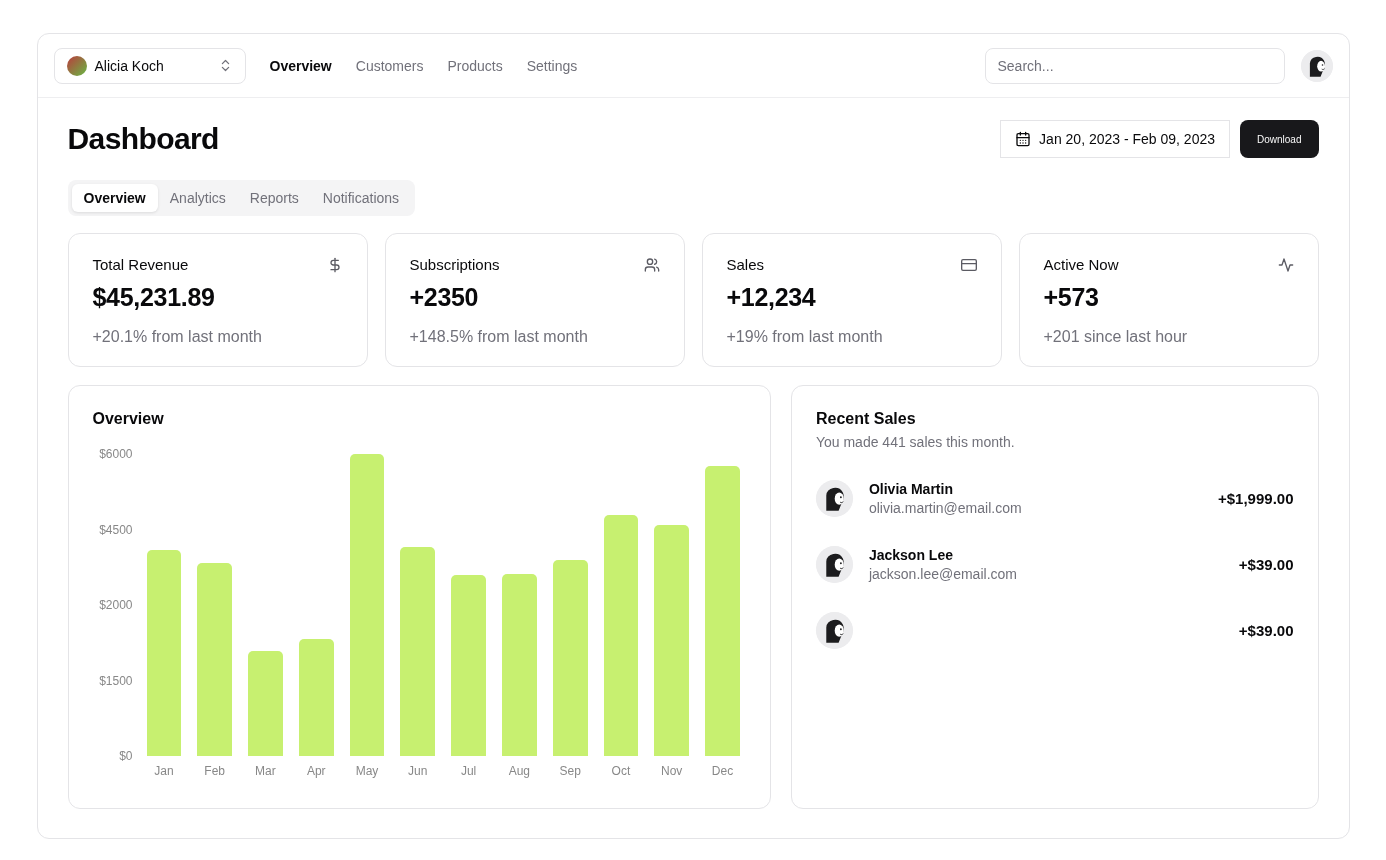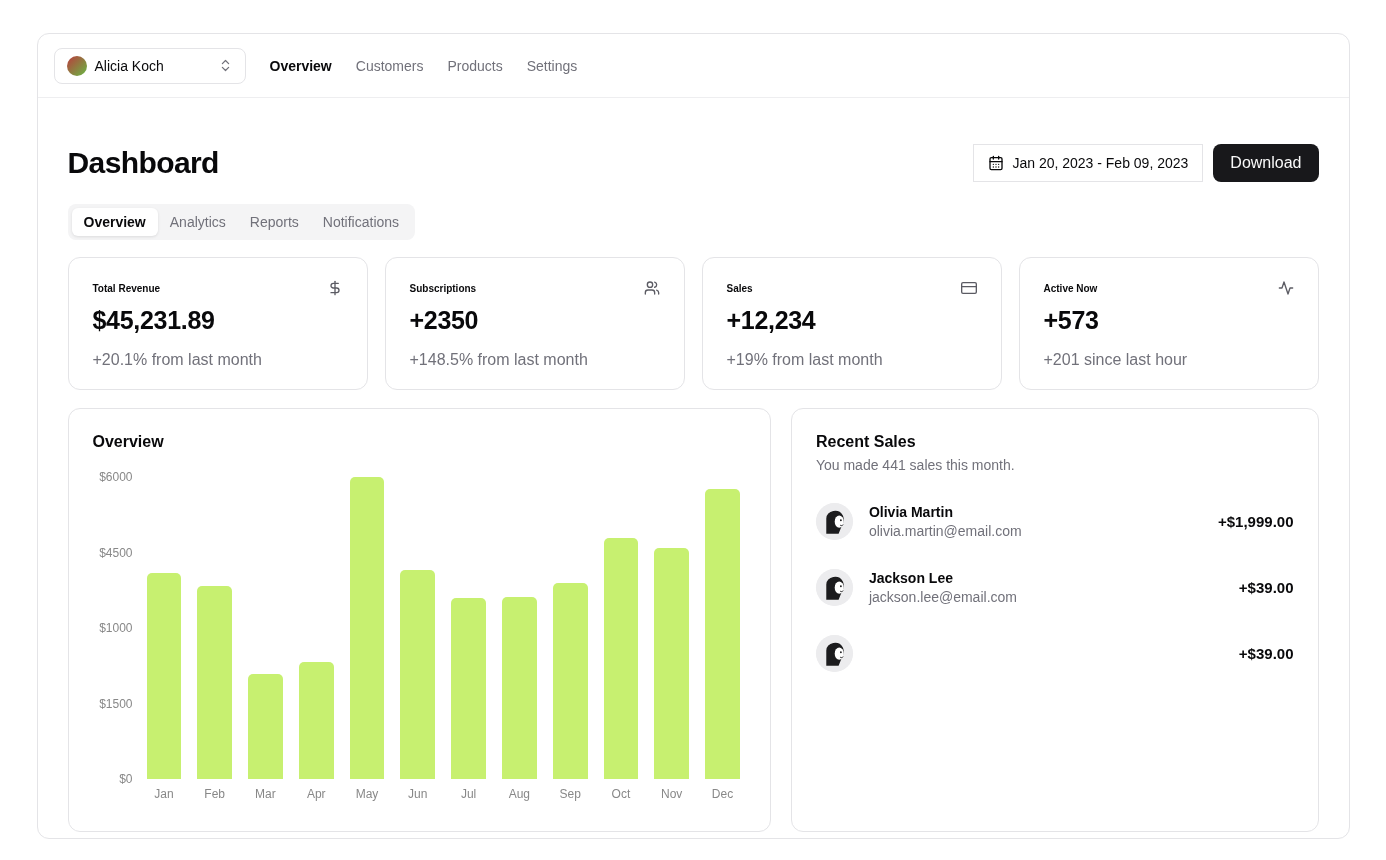--- a/index.html
+++ b/index.html
@@ -1,17 +1,17 @@
 <!DOCTYPE html>
 <html><head>
 <meta charset="utf-8">
 <style>
   * { margin:0; padding:0; box-sizing:border-box; }
   html,body { background:#ffffff; width:1386px; height:860px; font-family:"Liberation Sans", sans-serif; color:#09090b; }
-  .app { width:1313px; height:806px; margin:33px auto 0; border:1px solid #e4e4e7; border-radius:12px; background:#fff; overflow:hidden; display:flex; flex-direction:column;gap:24px; }
+  .app { width:1313px; height:806px; margin:33px auto 0; border:1px solid #e4e4e7; border-radius:12px; background:#fff; overflow:hidden; display:flex; flex-direction:column; }
 
   
   .header { height:64px; border-bottom:1px solid #eeeef0; display:flex; align-items:center; padding:0 16px; flex:0 0 auto; }
   .team-switcher { display:flex; align-items:center; gap:8px; width:192px; height:36px; border:1px solid #e4e4e7; border-radius:8px; background:#fff; padding:0 12px; cursor:pointer; }
   .team-avatar { width:20px; height:20px; border-radius:50%; background:linear-gradient(135deg,#ae4e3e 15%,#74a643 85%); flex:0 0 auto; }
   .team-name { font-size:14px; font-weight:500; color:#09090b; }
   .team-switcher .chevrons { margin-left:auto; color:#71717a; display:flex; }
   .nav { display:flex; align-items:center; gap:24px; margin-left:24px; }
   .nav a { text-decoration:none; font-size:14px; font-weight:500; color:#71717a; cursor:pointer; }
   .nav a.active { color:#09090b; font-weight:700; }
@@ -20,31 +20,31 @@
   .search-input::placeholder { color:#71717a; }
   .user-avatar { width:32px; height:32px; border-radius:50%; overflow:hidden; cursor:pointer; flex:0 0 auto; background:#ececee; }
 
   
   .main { padding:22px 30px 24px; flex:1; overflow:hidden; }
   .title-row { display:flex; align-items:center; justify-content:space-between; }
   .page-title { font-size:30px; font-weight:700; letter-spacing:-0.6px; }
   .title-actions { display:flex; align-items:center; gap:10px; }
   .date-btn { display:flex; align-items:center; gap:8px; height:38px; border:1px solid #e4e4e7; border-radius:0; background:#fff; padding:0 14px; font-size:14px; font-family:inherit; color:#09090b; cursor:pointer; }
   .date-btn svg { color:#09090b; }
-  .download-btn { height:38px; border:none; border-radius:8px; background:#18181b; color:#fafafa; font-size:16px; font-weight:500; font-family:inherit; padding:0 17px; cursor:pointer; }
+  .download-btn { height:38px; border:none; border-radius:8px; background:#18181b; color:#fafafa; font-size:10px; font-weight:500; font-family:inherit; padding:0 17px; cursor:pointer; }
 
   .tabs { display:inline-flex; align-items:center; background:#f4f4f5; border-radius:8px; padding:4px; margin-top:22px; }
   .tab { border:none; background:transparent; font-family:inherit; font-size:14px; font-weight:500; color:#71717a; padding:6px 12px; border-radius:6px; cursor:pointer; }
   .tab.active { background:#fff; color:#09090b; font-weight:700; box-shadow:0 1px 3px rgba(0,0,0,0.1); }
 
   
   .stats { display:grid; grid-template-columns:repeat(4,1fr); gap:17px; margin-top:17px; }
   .stat-card { border:1px solid #e4e4e7; border-radius:12px; padding:22px 24px 20px; background:#fff; }
   .stat-head { display:flex; align-items:center; justify-content:space-between; margin-bottom:10px; }
-  .stat-label { font-size:10px; font-weight:700; }
+  .stat-label { font-size:15px; font-weight:400; }
   .stat-icon { color:#5b5b63; display:flex; }
   .stat-value { font-size:25px; font-weight:700; letter-spacing:-0.3px; }
   .stat-change { font-size:16px; color:#71717a; margin-top:16px; }
 
   
   .panels { display:grid; grid-template-columns:4fr 3fr; gap:20px; margin-top:18px; }
   .panel { border:1px solid #e4e4e7; border-radius:12px; background:#fff; padding:24px; }
   .panel-title { font-size:16px; font-weight:700; }
   .panel-subtitle { font-size:14px; color:#71717a; margin-top:6px; }
 
@@ -83,20 +83,32 @@
             <path d="m7 9 5-5 5 5"></path>
           </svg>
       </span>
     </div>
     <nav class="nav">
       <a class="active">Overview</a>
       <a>Customers</a>
       <a>Products</a>
       <a>Settings</a>
     </nav>
+    <div class="header-right">
+      <input class="search-input" type="text" placeholder="Search..." style="">
+      <span class="user-avatar">
+        <svg width="32" height="32" viewBox="0 0 36 36">
+          <circle cx="18" cy="18" r="18" fill="#ececee"></circle>
+          <path d="M10 30 V15 a8.5 8 0 0 1 16-3 c1.6 3 1.2 7.5 -0.8 9.8 L22 30 Z" fill="#1c1c1e"></path>
+          <ellipse cx="22.6" cy="18.2" rx="4.4" ry="6" fill="#ffffff"></ellipse>
+          <circle cx="24.2" cy="16.8" r="0.9" fill="#1c1c1e"></circle>
+          <path d="M26.3 21.3c-.8.8-1.9.9-2.6.4" stroke="#1c1c1e" stroke-width="0.9" fill="none" stroke-linecap="round"></path>
+        </svg>
+      </span>
+    </div>
   </div>
 
   <div class="main">
 
     <div class="title-row">
       <h1 class="page-title">Dashboard</h1>
       <div class="title-actions">
         <button class="date-btn">
           <span style="display:flex;">
             <svg width="16" height="16" viewBox="0 0 24 24" fill="none" stroke="currentColor" stroke-width="2" stroke-linecap="round" stroke-linejoin="round">
@@ -177,21 +189,21 @@
 
     
     <div class="panels">
 
       <div class="panel">
         <div class="panel-title">Overview</div>
         <div class="chart">
           <div class="chart-y" id="chart-y">
               <span class="chart-ytick" style="bottom: 100%;">$6000</span>
               <span class="chart-ytick" style="bottom: 75%;">$4500</span>
-              <span class="chart-ytick" style="bottom: 50%;">$1000</span>
+              <span class="chart-ytick" style="bottom: 50%;">$2000</span>
               <span class="chart-ytick" style="bottom: 25%;">$1500</span>
               <span class="chart-ytick" style="bottom: 0%;">$0</span>
             </div>
           <div class="chart-body">
             <div class="chart-plot" id="chart-plot">
                 <div class="chart-col">
                   <div class="chart-bar" style="height: 68.3333%; background: rgb(199, 240, 112);"></div>
                 </div>
                 <div class="chart-col">
                   <div class="chart-bar" style="height: 64%; background: rgb(199, 240, 112);"></div>

